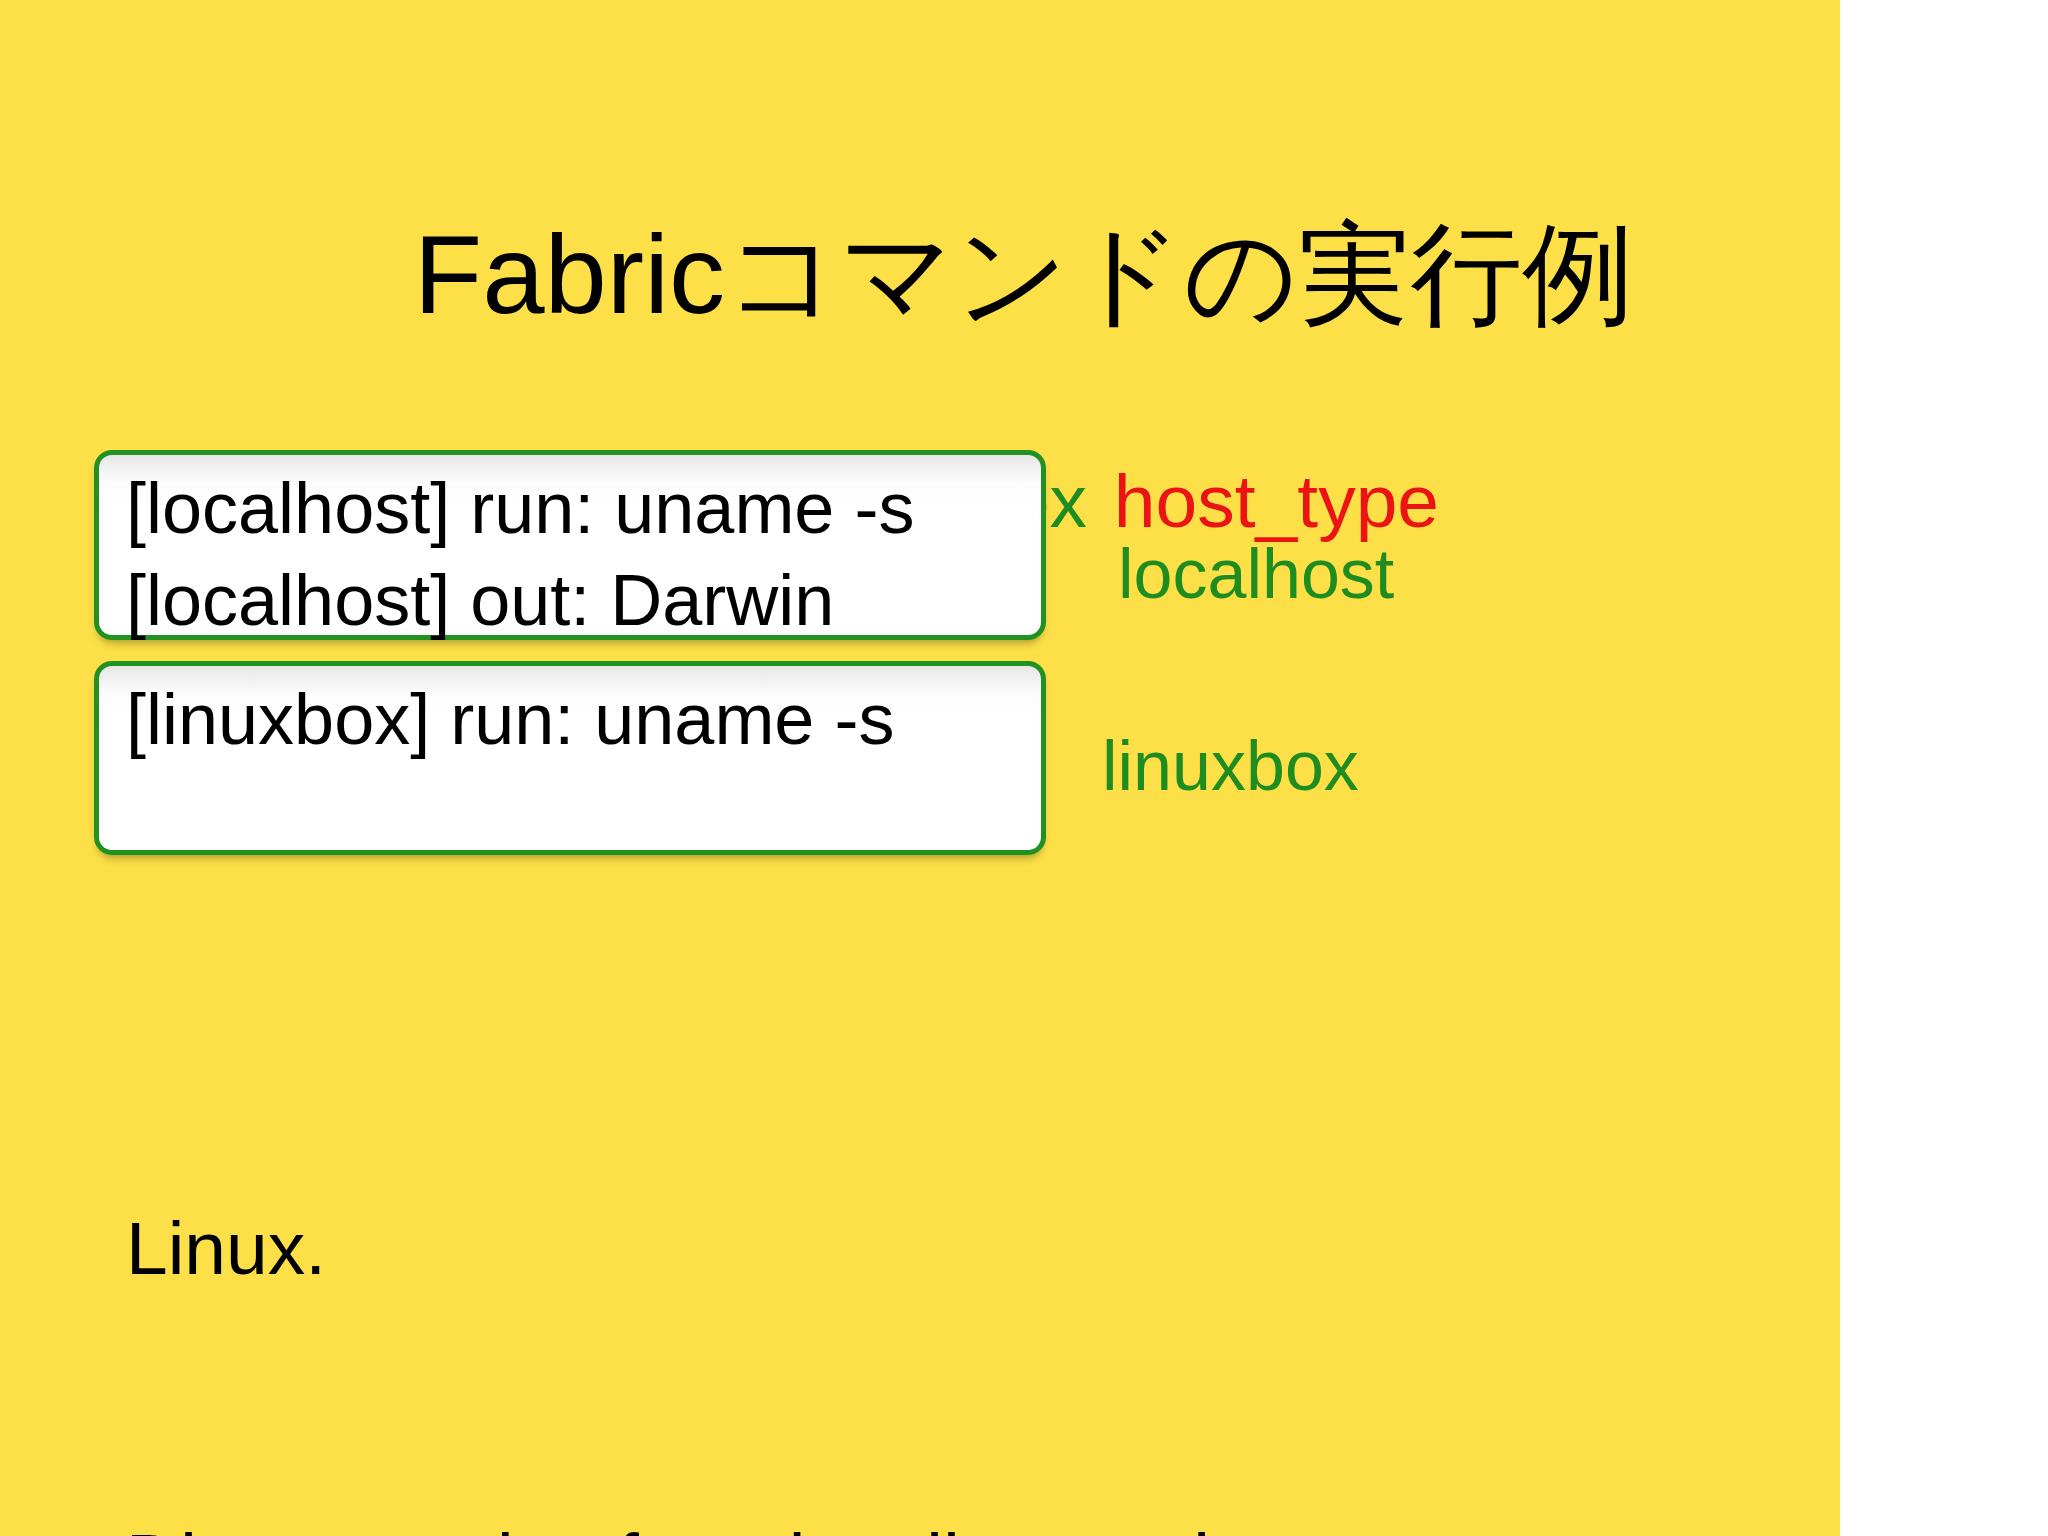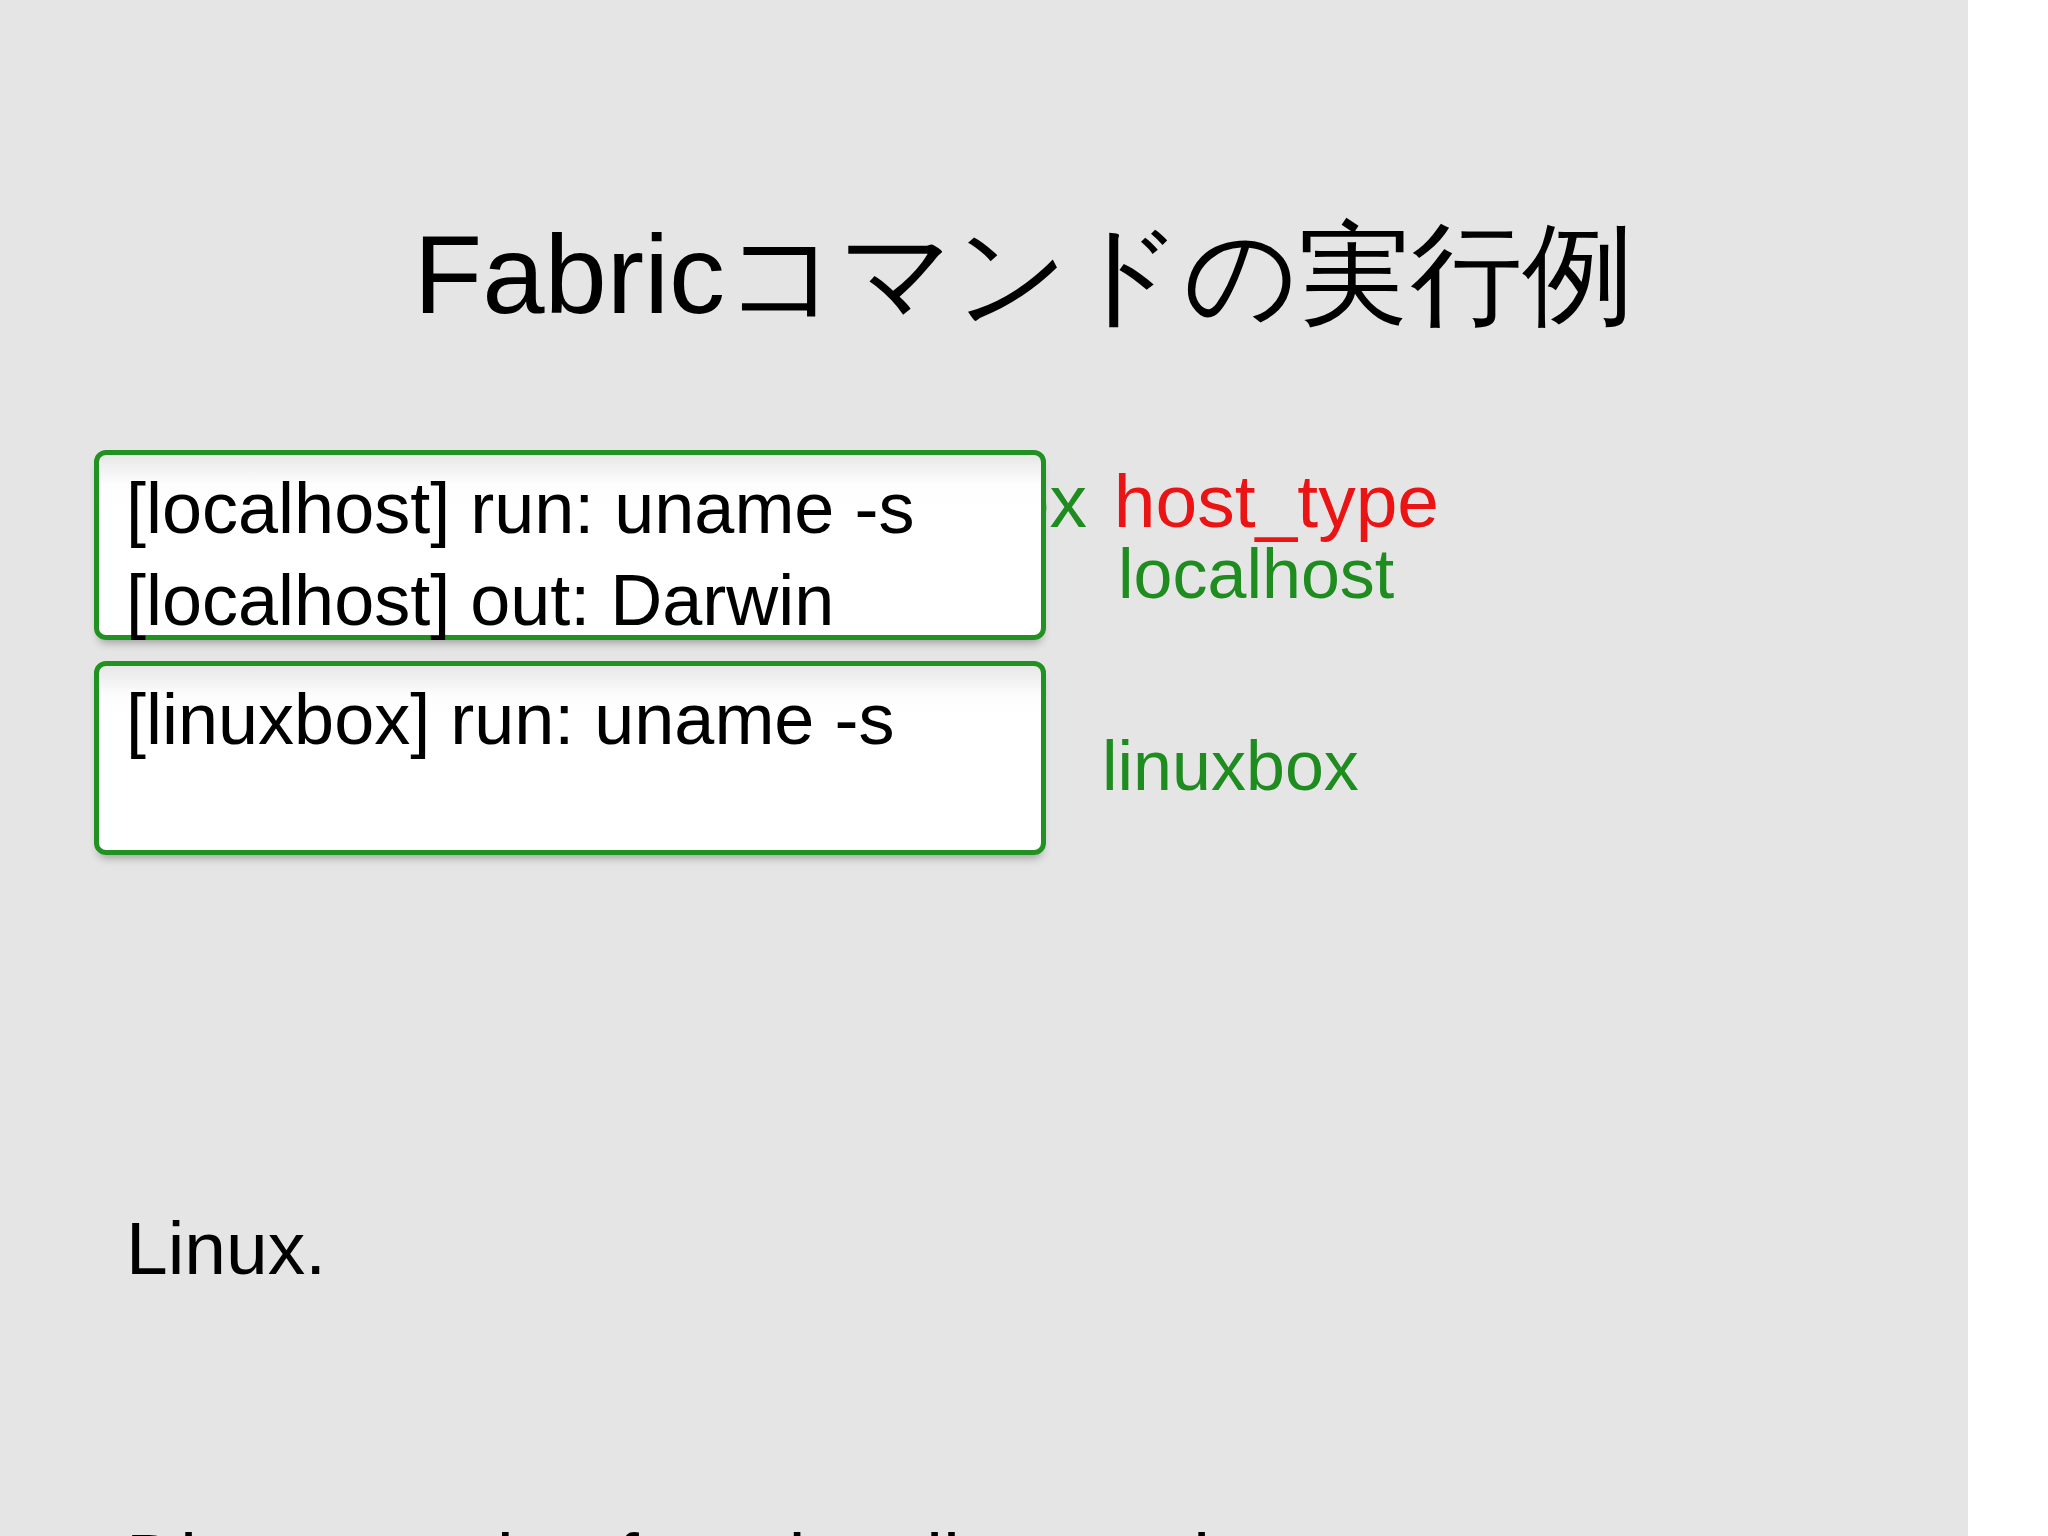--- a/index.html
+++ b/index.html
@@ -6,24 +6,25 @@
     margin: 0;
     padding: 0;
     width: 2048px;
     height: 1536px;
     background: #ffffff;
     overflow: hidden;
     font-family: "Liberation Sans", "DejaVu Sans", sans-serif;
   }
   .slide {
     position: relative;
-    width: 1968px;
+    width: 1804px;
     height: 1536px;
-    background: #e5e5e5;
+    background: #fde047;
     color: #000000;
+    padding-left: 36px;
   }
   .title {
     position: absolute;
     top: 136px;
     left: 0;
     width: 2048px;
     text-align: center;
     font-size: 112px;
     font-weight: 400;
     line-height: 1.15;
@@ -40,21 +41,21 @@
     color: #000000;
   }
   .command .hosts { color: #1e8c1e; }
   .command .task  { color: #ea1414; margin-left: 0.08em; }
   .outbox {
     position: absolute;
     left: 94px;
     width: 952px;
     box-sizing: border-box;
     border: 5px solid #219121;
-    border-radius: 12px;
+    border-radius: 18px;
     background: linear-gradient(to bottom, #e7e7e7 0%, #fdfdfd 16%, #ffffff 30%);
     box-shadow: 0 7px 9px -4px rgba(0,0,0,0.30);
     padding: 7px 18px 0 27px;
     font-size: 72px;
     line-height: 92px;
     color: #000000;
     white-space: nowrap;
   }
   .outbox.box-localhost { top: 450px; height: 190px; }
   .outbox.box-linuxbox  { top: 648px; height: 194px; margin-top: 13px; }

